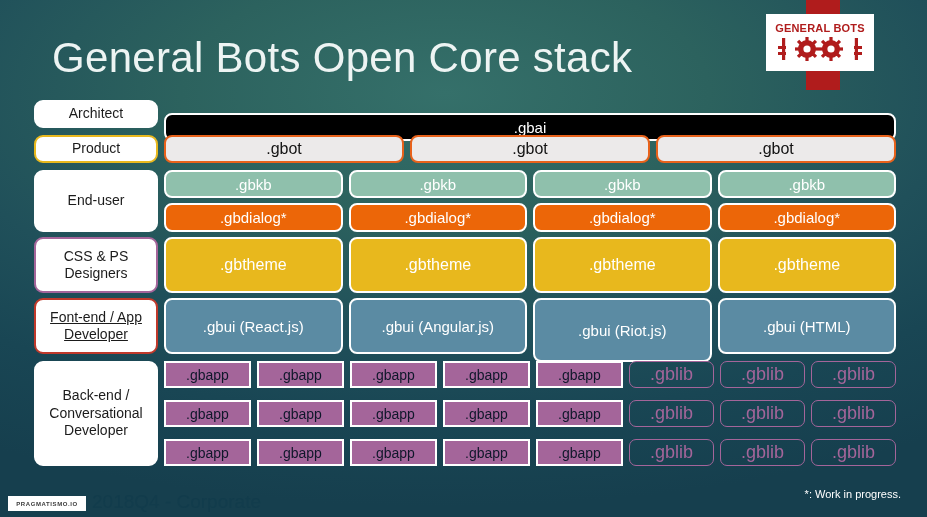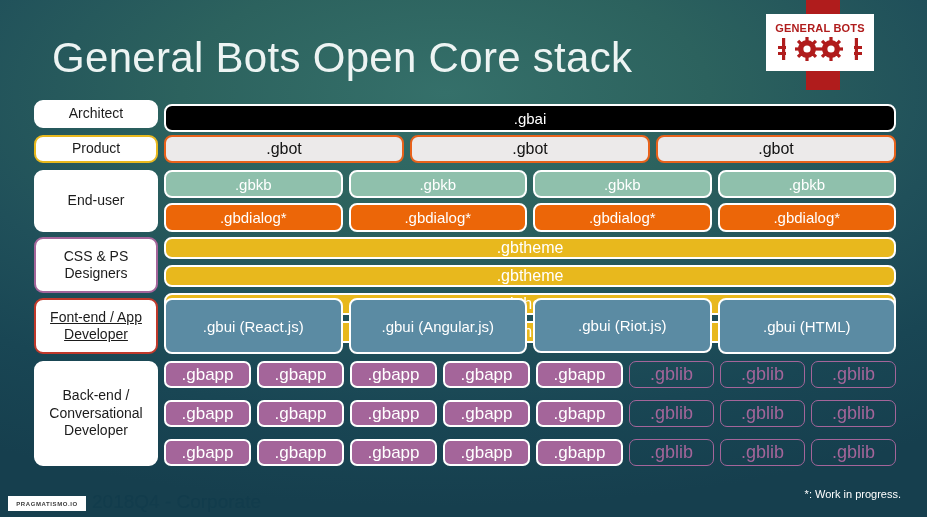--- a/index.html
+++ b/index.html
@@ -144,23 +144,23 @@
   }
   .c-gbui {
     background: #5b8ba3;
     border: 2px solid #ffffff;
     color: #ffffff;
     font-size: 15px;
   }
   .c-gbapp {
     background: #a4659a;
     border: 2px solid #ffffff;
-    color: #ffffff;
-    font-size: 17px;
-    border-radius: 7px;
+    color: #0f172a;
+    font-size: 14px;
+    border-radius: 0;
   }
   .c-gblib {
     background: transparent;
     border: 1.5px solid #a4659a;
     color: #a4659a;
     font-size: 18px;
     border-radius: 7px;
   }
 
   
@@ -252,21 +252,21 @@
     </svg>
   </div>
 
   <div id="title">General Bots Open Core stack</div>
 
   <div id="stack">
 
     <div class="rolebox rb-white" style="top:0px;height:28px;">
       <span>Architect</span>
     </div>
-    <div class="cells" style="top:4px;height:18px;justify-content:center;">
+    <div class="cells" style="top:13px;height:18px;justify-content:center;">
       <div class="cell c-gbai" style="height:28px;">.gbai</div>
     </div>
 
     <div class="rolebox rb-gold" style="top:35px;height:28px;">
       <span>Product</span>
     </div>
     <div class="cells" style="top:35px;height:28px;border-radius:13px;">
       <div class="cell c-gbot" style="height:28px;">.gbot</div>
       <div class="cell c-gbot" style="height:28px;">.gbot</div>
       <div class="cell c-gbot" style="height:28px;">.gbot</div>
@@ -285,35 +285,35 @@
       <div class="cell c-gbdialog" style="height:29px;">.gbdialog*</div>
       <div class="cell c-gbdialog" style="height:29px;">.gbdialog*</div>
       <div class="cell c-gbdialog" style="height:29px;">.gbdialog*</div>
       <div class="cell c-gbdialog" style="height:29px;">.gbdialog*</div>
     </div>
 
     <div class="rolebox rb-purple" style="top:137px;height:56px;flex-direction:column;">
       <span>CSS &amp; PS</span>
       <span>Designers</span>
     </div>
-    <div class="cells" style="top:137px;height:56px;flex-direction:column;">
+    <div class="cells" style="top:137px;height:56px;">
       <div class="cell c-gbtheme" style="height:56px;">.gbtheme</div>
       <div class="cell c-gbtheme" style="height:56px;">.gbtheme</div>
       <div class="cell c-gbtheme" style="height:56px;">.gbtheme</div>
       <div class="cell c-gbtheme" style="height:56px;">.gbtheme</div>
     </div>
 
     <div class="rolebox rb-red" style="top:198px;height:56px;flex-direction:column;">
       <span>Font-end / App</span>
       <span>Developer</span>
     </div>
     <div class="cells" style="top:198px;height:56px;">
       <div class="cell c-gbui" style="height:56px;">.gbui (React.js)</div>
       <div class="cell c-gbui" style="height:56px;">.gbui (Angular.js)</div>
-      <div class="cell c-gbui" style="height:55px;">.gbui (Riot.js)</div>
+      <div class="cell c-gbui" style="height:64px;">.gbui (Riot.js)</div>
       <div class="cell c-gbui" style="height:56px;">.gbui (HTML)</div>
     </div>
 
     <div class="rolebox rb-white" style="top:261px;height:105px;flex-direction:column;">
       <span>Back-end  /</span>
       <span>Conversational</span>
       <span>Developer</span>
     </div>
 
     <div class="cells" style="top:261px;height:27px;">

